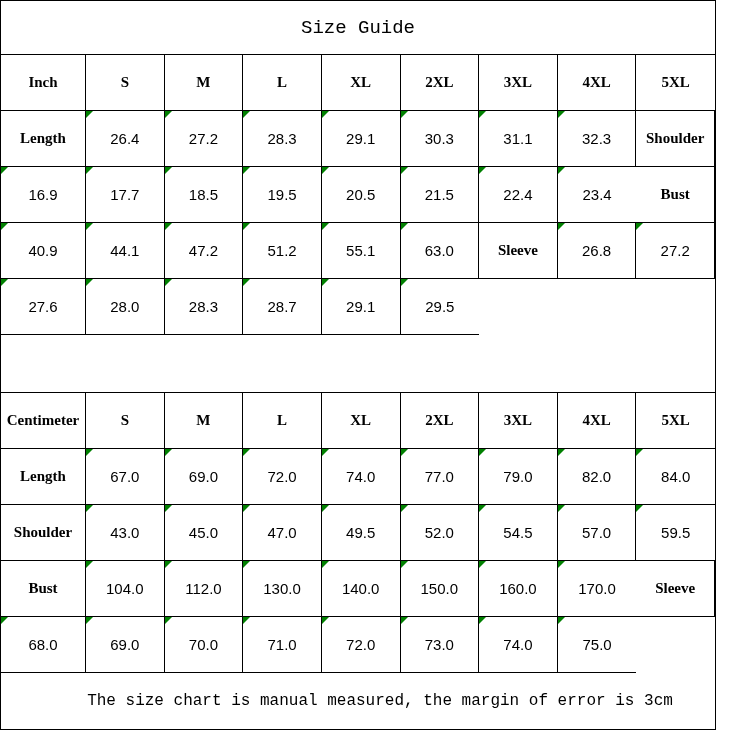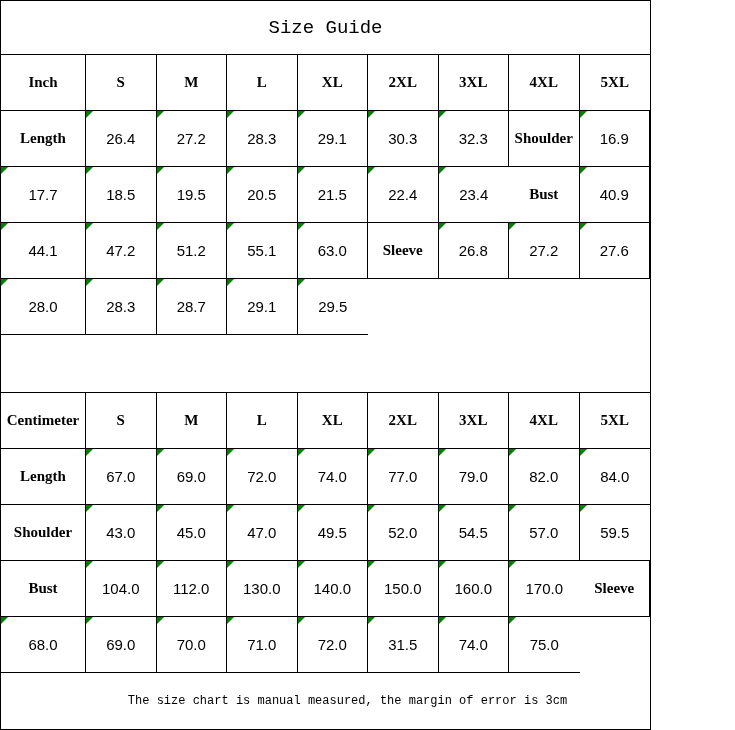--- a/index.html
+++ b/index.html
@@ -3,21 +3,21 @@
 <meta charset="utf-8">
 <style>
   * { box-sizing: border-box; margin: 0; padding: 0; }
   html, body { background: #ffffff; }
   body {
     width: 735px; height: 730px;
     font-family: "Liberation Sans", sans-serif;
     color: #000000;
   }
   .sheet {
-    width: 651px; height: 730px;
+    width: 716px; height: 730px;
     display: grid;
     grid-template-columns: 85px repeat(8, 1fr);
     grid-template-rows: 54px repeat(5, 56px) 58px repeat(5, 56px) 1fr;
     border: 1px solid #000;
     background: #fff;
   }
   .cell {
     position: relative;
     border-right: 1px solid #000;
     border-bottom: 1px solid #000;
@@ -30,21 +30,21 @@
   .span-all { grid-column: 1 / -1; border-right: none; }
   .title {
     font-family: "Liberation Mono", "DejaVu Sans Mono", monospace;
     font-size: 19px;
     letter-spacing: 0px;
   }
   .gap { background: #fff; }
   .footer {
     border-bottom: none;
     font-family: "Liberation Mono", "DejaVu Sans Mono", monospace;
-    font-size: 12px;
+    font-size: 16px;
     padding-left: 44px;
   }
   .hdr { font-weight: bold; font-size: 15px; font-family: Liberation Serif, serif; }
   .num { font-size: 15px; }
   .flag {
     position: absolute;
     top: 0; left: 0;
     width: 0; height: 0;
     border-top: 7px solid #008000;
     border-right: 7px solid transparent;
@@ -80,20 +80,24 @@
     <div class="cell num">
       <span class="flag"></span>
       <span>29.1</span>
     </div>
     <div class="cell num">
       <span class="flag"></span>
       <span>30.3</span>
     </div>
     <div class="cell num">
       <span class="flag"></span>
+      <span>31.1</span>
+    </div>
+    <div class="cell num">
+      <span class="flag"></span>
       <span>32.3</span>
     </div>
     <div class="cell hdr">Shoulder</div>
     <div class="cell num">
       <span class="flag"></span>
       <span>16.9</span>
     </div>
     <div class="cell num">
       <span class="flag"></span>
       <span>17.7</span>
@@ -301,21 +305,21 @@
     <div class="cell num">
       <span class="flag"></span>
       <span>71.0</span>
     </div>
     <div class="cell num">
       <span class="flag"></span>
       <span>72.0</span>
     </div>
     <div class="cell num">
       <span class="flag"></span>
-      <span>31.5</span>
+      <span>73.0</span>
     </div>
     <div class="cell num">
       <span class="flag"></span>
       <span>74.0</span>
     </div>
     <div class="cell num col-last">
       <span class="flag"></span>
       <span>75.0</span>
     </div>
     <div class="cell span-all footer" id="footer-row">The size chart is manual measured, the margin of error is 3cm</div>

